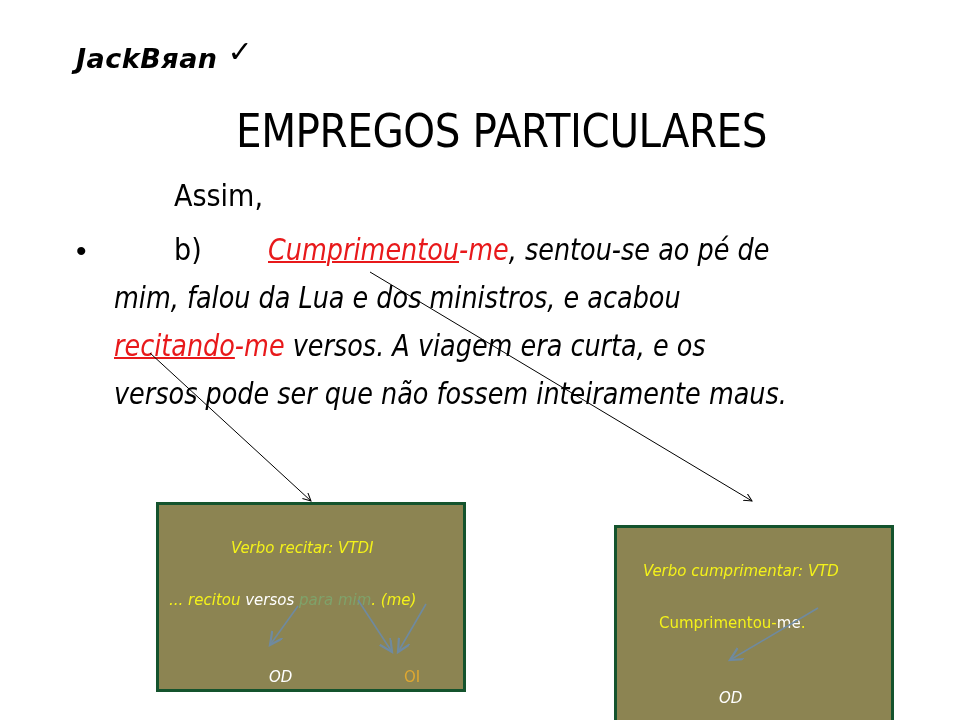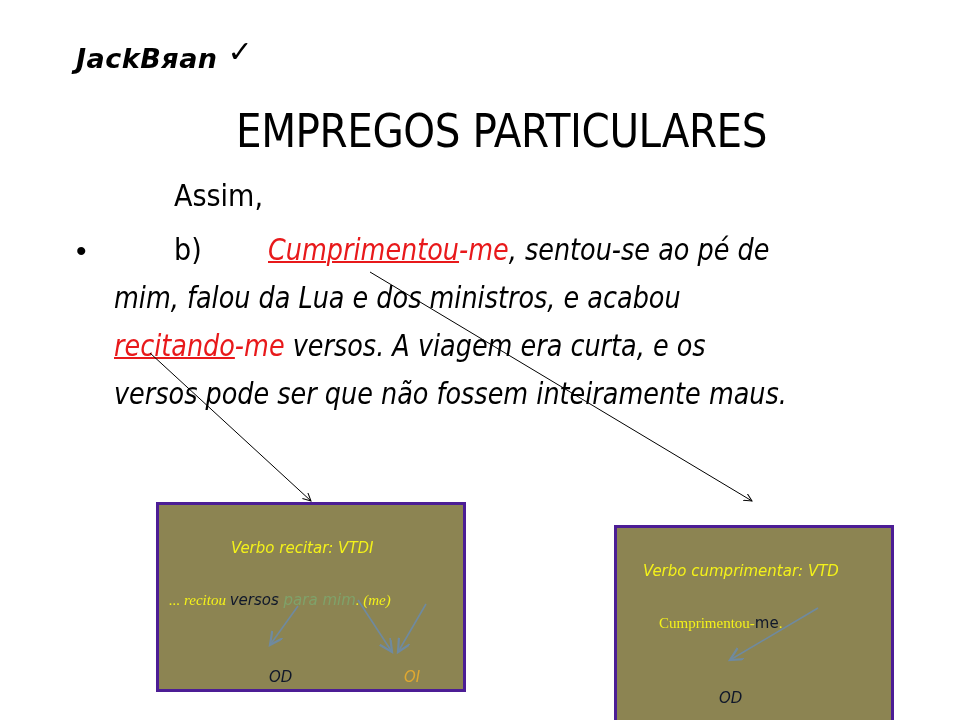--- a/index.html
+++ b/index.html
@@ -5,28 +5,28 @@
     html, body { margin:0; padding:0; background:#ffffff; }
     body { width:960px; height:720px; position:relative; overflow:hidden; font-family:"Liberation Sans", sans-serif; color:#000; }
     .logo { position:absolute; left:76px; top:40px; font-family:"DejaVu Sans", sans-serif; font-weight:bold; font-style:italic; font-size:27px; letter-spacing:0.5px; }
     .logo .check { font-style:normal; font-weight:normal; font-size:30px; margin-left:10px; position:relative; top:-6px; }
     .title { position:absolute; left:236px; top:104px; font-size:46px; font-family:"DejaVu Sans", sans-serif; font-weight:normal; letter-spacing:-0.5px; transform:scaleX(0.88); transform-origin:left top; white-space:nowrap; }
     .assim { position:absolute; left:174px; top:178px; font-size:30px; font-family:"DejaVu Sans", sans-serif; transform:scaleX(0.9); transform-origin:left top; }
     .bullet { position:absolute; left:76px; top:234px; font-size:30px; }
     .label-b { position:absolute; left:174px; top:232px; font-size:30px; font-family:"DejaVu Sans", sans-serif; transform:scaleX(0.9); transform-origin:left top; }
     .red { color:#e8191b; }
     .ul { text-decoration:underline; text-decoration-color:#e8191b; text-decoration-thickness:2px; }
-    .box { position:absolute; background:#8c8452; border:3px solid #4c1d95; box-sizing:border-box; }
+    .box { position:absolute; background:#8c8452; border:3px solid #14532d; box-sizing:border-box; }
     .box-left { left:156px; top:502px; width:310px; height:190px; }
     .box-right { left:614px; top:502px; width:280px; height:220px;margin-top:23px; }
     .box .txt { position:absolute; font-size:15px; font-family:"DejaVu Sans", sans-serif; white-space:nowrap; }
-    .yellow { color:#f4f21a;font-family:Liberation Serif, serif; }
+    .yellow { color:#f4f21a; }
     .green { color:#7fa26a;text-align:center; }
     .orange { color:#e0a830; }
-    .boxred { color:#0f172a; }
+    .boxred { color:#ffffff; }
     svg.overlay { position:absolute; left:0; top:0; pointer-events:none; }
   </style>
 </head>
 <body>
 
 <div class="logo">
   <span>JасkВяаn</span><span class="check">✓</span>
 </div>
 
 <div class="title">EMPREGOS PARTICULARES</div>
@@ -50,21 +50,21 @@
     <span>versos pode ser que não fossem inteiramente maus.</span>
   </div>
 </div>
 
 <div class="box box-left">
   <div class="txt yellow" style="left:72px; top:34px; font-style:italic;">Verbo recitar: VTDI</div>
   <div class="txt" style="left:10px; top:86px; font-style:italic;">
     <span class="yellow">... recitou </span><span class="boxred">versos</span><span> </span><span class="green">para mim</span><span class="yellow">. (me)</span>
   </div>
   <div class="txt boxred" style="left:110px; top:163px; font-style:italic;">OD</div>
-  <div class="txt orange" style="left:245px; top:163px; font-style:italic;text-align:right;">OI</div>
+  <div class="txt orange" style="left:245px; top:163px; text-align:right;">OI</div>
 </div>
 
 <div class="box box-right">
   <div class="txt yellow" style="left:26px; top:34px; font-style:italic;">Verbo cumprimentar: VTD</div>
   <div class="txt" style="left:42px; top:86px;">
     <span class="yellow">Cumprimentou-</span><span class="boxred">me</span><span class="yellow">.</span>
   </div>
   <div class="txt boxred" style="left:102px; top:161px; font-style:italic;">OD</div>
 </div>
 

